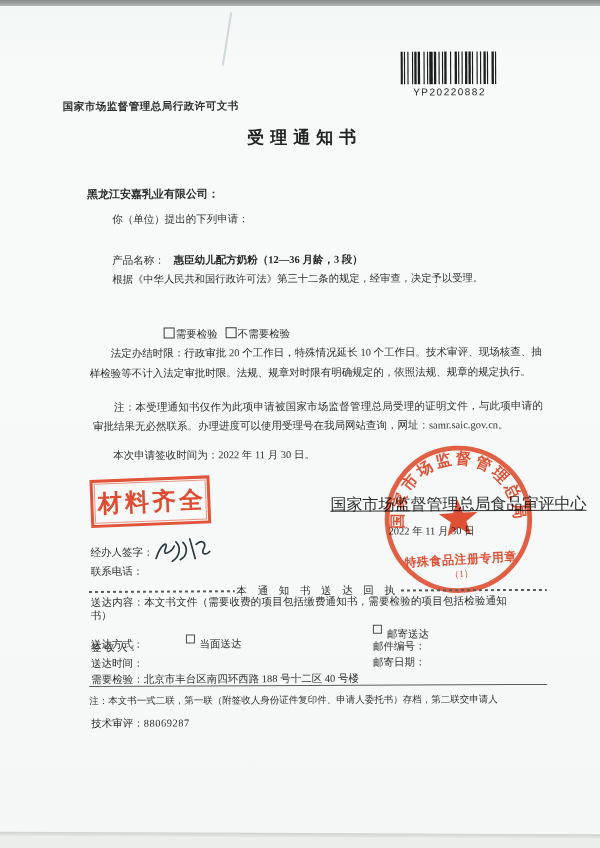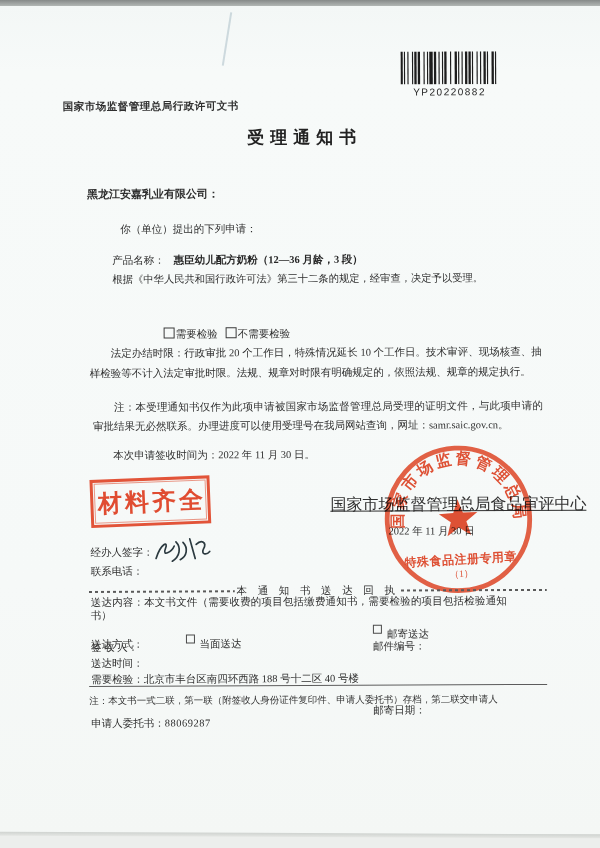--- a/index.html
+++ b/index.html
@@ -87,21 +87,21 @@
       <rect x="78.74999999999996" y="0" width="1.05" height="33" fill="#1d1d1d"></rect>
       <rect x="82.94999999999996" y="0" width="2.1" height="33" fill="#1d1d1d"></rect>
       <rect x="86.09999999999995" y="0" width="1.05" height="33" fill="#1d1d1d"></rect>
     </svg>
   <div class="abs" id="barcodeLabel">YP20220882</div>
 
   <div class="t" id="docHeader">国家市场监督管理总局行政许可文书</div>
   <div class="abs" id="docTitle">受理通知书</div>
   <div class="t" id="addressee">黑龙江安嘉乳业有限公司：</div>
 
-  <div class="t" style="left:113px;top:222px;margin-left:8px;">你（单位）提出的下列申请：</div>
+  <div class="t" style="left:113px;top:212px;">你（单位）提出的下列申请：</div>
 
 
   <div class="t" style="left:113px;top:253px;">
     <span>产品名称：</span><span class="gap"></span><span class="b">惠臣幼儿配方奶粉（12—36 月龄，3 段）</span>
   </div>
 
   <div class="t" style="left:113px;top:272px;font-size:10.3px;">根据《中华人民共和国行政许可法》第三十二条的规定，经审查，决定予以受理。</div>
 
 
 
@@ -152,26 +152,26 @@
     <span>送达方式：</span><span style="display:inline-block;width:42px;"></span><span class="cbs"></span><span>当面送达</span>
   </div>
   <div class="t" style="left:372px;top:625px;">
     <span class="cbs"></span><span>邮寄送达</span>
   </div>
 
   <div class="t" style="left:90px;top:640px;">签 收 人：</div>
   <div class="t" style="left:372px;top:640px;">邮件编号：</div>
 
   <div class="t" style="left:90px;top:656px;">送达时间：</div>
-  <div class="t" style="left:372px;top:656px;margin-top:48px;">邮寄日期：</div>
+  <div class="t" style="left:372px;top:656px;">邮寄日期：</div>
 
   <div class="t" style="left:90px;top:672px;">
     <span>需要检验：</span><span>北京市丰台区南四环西路 188 号十二区 40 号楼</span>
   </div>
 
   <div class="abs" id="solidline"></div>
   <div class="t" id="footnote">注：本文书一式二联，第一联（附签收人身份证件复印件、申请人委托书）存档，第二联交申请人</div>
 
   <div class="t" style="left:90px;top:716px;">
-    <span>申请人委托书：</span><span class="num">88069287</span>
+    <span>技术审评：</span><span class="num">88069287</span>
   </div>
 
 </div>
 
 </body></html>

